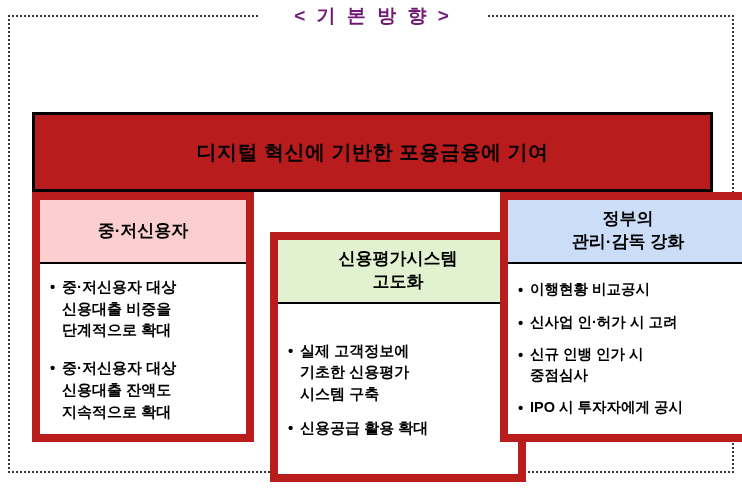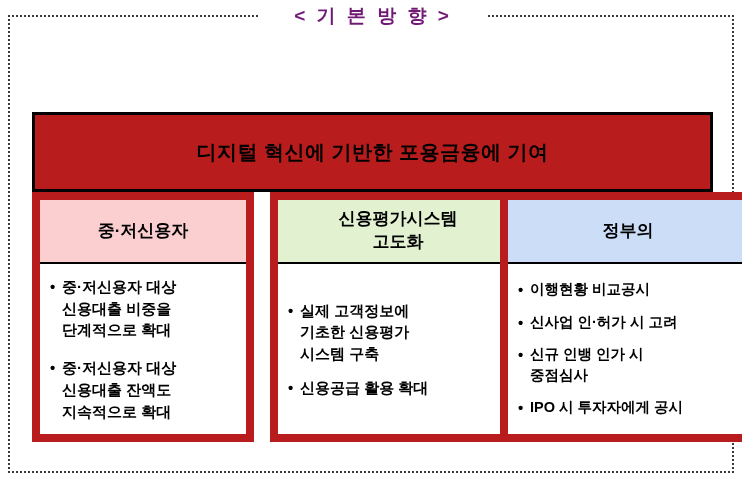--- a/index.html
+++ b/index.html
@@ -102,21 +102,21 @@
     height: 250px;
     border: 8px solid #b91c1c;
     box-sizing: border-box;
     background: #ffffff;
     display: flex;
     flex-direction: column;
     z-index: 4;
     justify-content: space-between;
   }
   #col-1 { left: 32px;  width: 222px; }
-  #col-2 { left: 270px; width: 256px; }
+  #col-2 { left: 270px; width: 256px; margin-top: 40px; }
   #col-3 { left: 500px; width: 256px; }
 
   .col-head {
     height: 64px;
     flex: 0 0 64px;
     border-bottom: 2px solid #000000;
     display: flex;
     flex-direction: column;
     align-items: center;
     justify-content: center;
@@ -229,20 +229,21 @@
       <div class="bullet">
         <span class="bullet-dot">•</span>
         <span class="bullet-text">신용공급 활용 확대</span>
       </div>
     </div>
   </div>
 
   <div class="col" id="col-3">
     <div class="col-head">
       <div class="col-head-line">정부의</div>
+      <div class="col-head-line">관리·감독 강화</div>
     </div>
     <div class="col-body">
       <div class="bullet">
         <span class="bullet-dot">•</span>
         <span class="bullet-text">이행현황 비교공시</span>
       </div>
       <div class="bullet">
         <span class="bullet-dot">•</span>
         <span class="bullet-text">신사업 인·허가 시 고려</span>
       </div>

